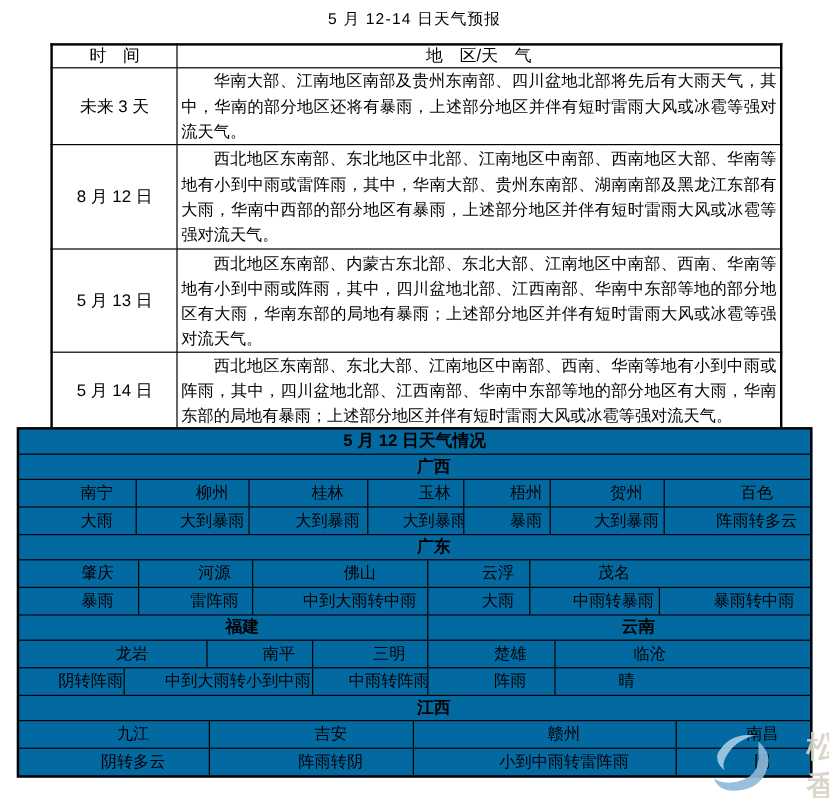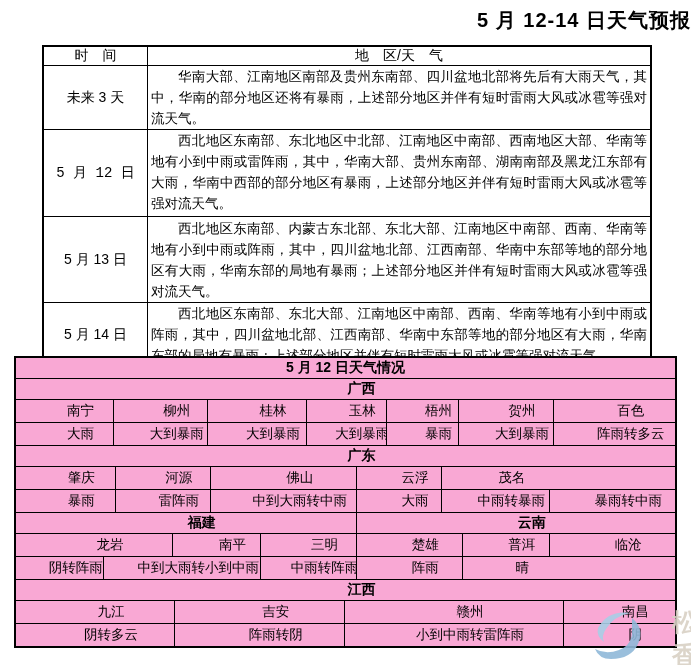--- a/index.html
+++ b/index.html
@@ -1,35 +1,35 @@
 <!DOCTYPE html>
 <html><head>
 <meta charset="utf-8">
 <style>
   * { margin:0; padding:0; box-sizing:border-box; }
   html,body { background:#ffffff; }
   body { font-family:"Liberation Sans", sans-serif; color:#000; }
   .page { position:relative; width:691px; height:665px; background:#fff; overflow:hidden; }
 
-  .page-title { text-align:right; font-size:20px; font-weight:bold; padding-top:7px; letter-spacing:1px; }
+  .page-title { text-align:center; font-size:13px; font-weight:normal; padding-top:7px; letter-spacing:1px; }
 
   
   table.t1 { border-collapse:collapse; table-layout:fixed; width:610px; margin-left:42px; margin-top:11px; border:2px solid #000; }
   table.t1 th, table.t1 td { border:1px solid #000; font-weight:normal; font-size:14px; vertical-align:middle; }
   table.t1 th { height:19px; text-align:center; }
   table.t1 td.time { text-align:center; }
   table.t1 td.desc { padding:0 3px; }
   table.t1 td.desc .txt { line-height:21px; text-align:justify; text-indent:2em; overflow:hidden; font-size:13.5px; }
   table.t1 tr.r1 td { height:61px; } table.t1 tr.r1 .txt { max-height:63px; }
-  table.t1 tr.r2 td { height:87px;font-family:Liberation Mono, monospace; } table.t1 tr.r2 .txt { max-height:84px; }
+  table.t1 tr.r2 td { height:87px; } table.t1 tr.r2 .txt { max-height:84px; }
   table.t1 tr.r3 td { height:86px; } table.t1 tr.r3 .txt { max-height:84px; }
   table.t1 tr.r4 td { height:64px; } table.t1 tr.r4 .txt { max-height:63px; }
 
   
-  .t2 { position:absolute; left:14px; top:356px; width:663px; border:2px solid #000; background:#f9a8d4; }
+  .t2 { position:absolute; left:14px; top:356px; width:663px; border:2px solid #000; background:#0369a1; }
   .t2 .row { display:flex; border-bottom:1px solid #000; }
   .t2 .row:last-child { border-bottom:none; }
   .t2 .cell { border-right:1px solid #000; display:flex; align-items:center; justify-content:center;
               font-size:13.5px; height:22px; overflow:hidden; white-space:nowrap;padding-left:32px; }
   .t2 .cell:last-child { border-right:none; }
   .t2 .title-row { height:21px; font-size:14px; font-weight:bold; display:flex; align-items:center; justify-content:center; border-bottom:1px solid #000; }
   .t2 .prov { height:20px; font-weight:bold; font-size:14px; }
 
   
   .watermark { position:absolute; left:588px; top:606px; width:135px; height:58px; display:flex; align-items:flex-start; pointer-events:none;gap:32px; }
@@ -52,21 +52,21 @@
       <th>时　间</th>
       <th>地　区/天　气</th>
     </tr>
     <tr class="r1">
       <td class="time">未来 3 天</td>
       <td class="desc">
             <div class="txt">华南大部、江南地区南部及贵州东南部、四川盆地北部将先后有大雨天气，其中，华南的部分地区还将有暴雨，上述部分地区并伴有短时雷雨大风或冰雹等强对流天气。</div>
           </td>
     </tr>
     <tr class="r2">
-      <td class="time">5 月 12 日</td>
+      <td class="time">8 月 12 日</td>
       <td class="desc">
             <div class="txt">西北地区东南部、东北地区中北部、江南地区中南部、西南地区大部、华南等地有小到中雨或雷阵雨，其中，华南大部、贵州东南部、湖南南部及黑龙江东部有大雨，华南中西部的部分地区有暴雨，上述部分地区并伴有短时雷雨大风或冰雹等强对流天气。</div>
           </td>
     </tr>
     <tr class="r3">
       <td class="time">5 月 13 日</td>
       <td class="desc">
             <div class="txt">西北地区东南部、内蒙古东北部、东北大部、江南地区中南部、西南、华南等地有小到中雨或阵雨，其中，四川盆地北部、江西南部、华南中东部等地的部分地区有大雨，华南东部的局地有暴雨；上述部分地区并伴有短时雷雨大风或冰雹等强对流天气。</div>
           </td>
     </tr>
@@ -125,21 +125,20 @@
 
     <div class="row">
       <div class="cell prov" style="width:51.7%">福建</div>
       <div class="cell prov" style="width:48.3%">云南</div>
     </div>
     <div class="row">
       <div class="cell" style="width:23.8%">龙岩</div>
       <div class="cell" style="width:13.4%">南平</div>
       <div class="cell" style="width:14.5%">三明</div>
       <div class="cell" style="width:16.1%">楚雄</div>
-      <div class="cell" style="width:13.2%">普洱</div>
       <div class="cell" style="width:19.0%">临沧</div>
     </div>
     <div class="row">
       <div class="cell" style="width:13.4%">阴转阵雨</div>
       <div class="cell" style="width:23.8%">中到大雨转小到中雨</div>
       <div class="cell" style="width:14.5%">中雨转阵雨</div>
       <div class="cell" style="width:16.1%">阵雨</div>
       <div class="cell" style="width:13.2%">晴</div>
     </div>
 

